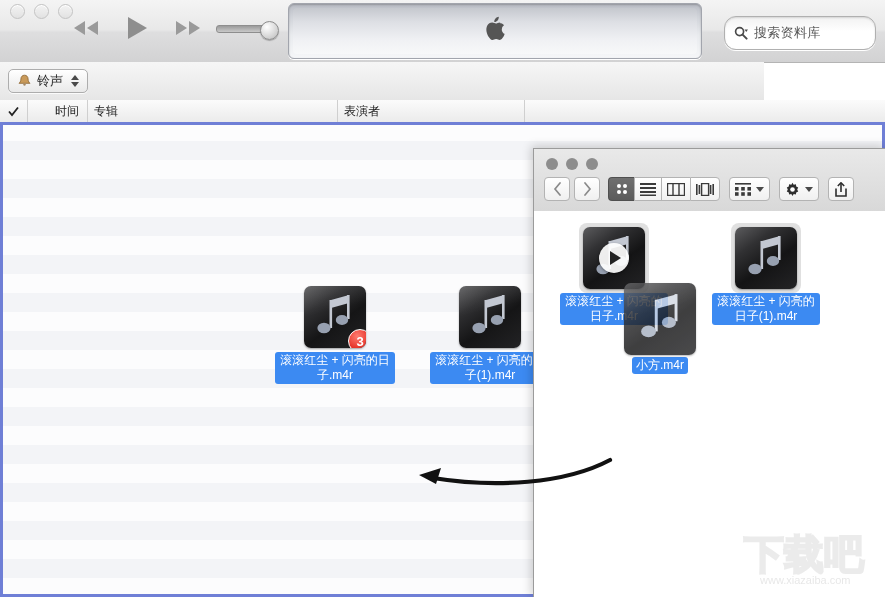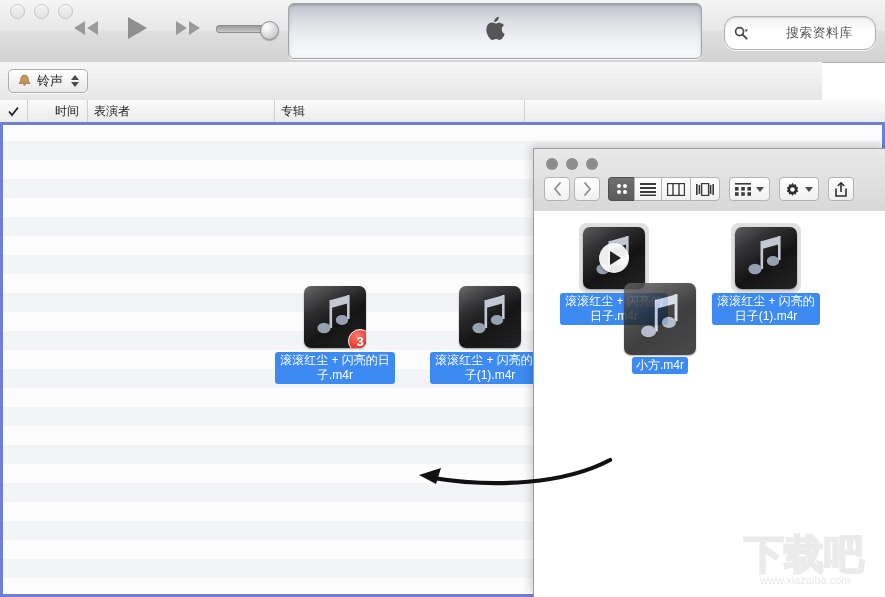--- a/index.html
+++ b/index.html
@@ -41,27 +41,27 @@
     display:flex;align-items:center;justify-content:center;
   }
   .lcd-inner{width:404px;height:46px;border-radius:4px;
     background:linear-gradient(to bottom,#c5c8ce 0%,#dddfe4 30%,#f0f1f4 70%,#f7f8f9 100%);
     display:flex;align-items:center;justify-content:center;}
 
   .searchbox{
     position:absolute;left:724px;top:16px;width:152px;height:24px;border-radius:12px;
     background:linear-gradient(to bottom,#f2f2f2,#ffffff 45%);
     border:1px solid #b0b0b0;box-shadow:inset 0 1px 2px rgba(0,0,0,.13),0 1px 0 #fff;
-    display:flex;align-items:center;padding:16px 9px;box-sizing:border-box;gap:32px;
+    display:flex;align-items:center;padding:16px 9px;box-sizing:border-box;
   }
   .search-ph{font-size:13px;color:#555;margin-left:6px;letter-spacing:.3px;}
 
   
   .it-toolbar{
-    position:absolute;left:0;top:62px;width:822px;height:38px;
+    position:absolute;left:0;top:62px;width:764px;height:38px;
     background:linear-gradient(to bottom,#f6f6f6,#e6e6e6);
     border-bottom:1px solid #a9a9a9;
   }
   .pill{
     display:flex;align-items:center;gap:5px;height:24px;padding:0 8px;box-sizing:border-box;
     border-radius:5px;border:1px solid #adadad;
     background:linear-gradient(to bottom,#ffffff,#e9e9e9);
     box-shadow:0 1px 0 rgba(255,255,255,.8),inset 0 1px 0 #fff;
     font-size:13px;color:#2a2a2a;white-space:nowrap;
   }
@@ -302,25 +302,25 @@
 
   <div class="col-head">
     <div class="col check">
       <svg width="11" height="11" viewBox="0 0 11 11">
           <path d="M1 5.5 L4 9 L10 1.5" fill="none" stroke="#222" stroke-width="1.8"></path>
         </svg>
     </div>
     <div class="col time">
       <span>时间</span>
     </div>
+    <div class="col album">
+      <span>专辑</span>
+    </div>
     <div class="col artist">
       <span>表演者</span>
-    </div>
-    <div class="col album">
-      <span>专辑</span>
     </div>
   </div>
 
   <div class="list-body" id="list-body">
       <div class="stripe" style="top: 0px;"></div>
       <div class="stripe alt" style="top: 19px;"></div>
       <div class="stripe" style="top: 38px;"></div>
       <div class="stripe alt" style="top: 57px;"></div>
       <div class="stripe" style="top: 76px;"></div>
       <div class="stripe alt" style="top: 95px;"></div>

